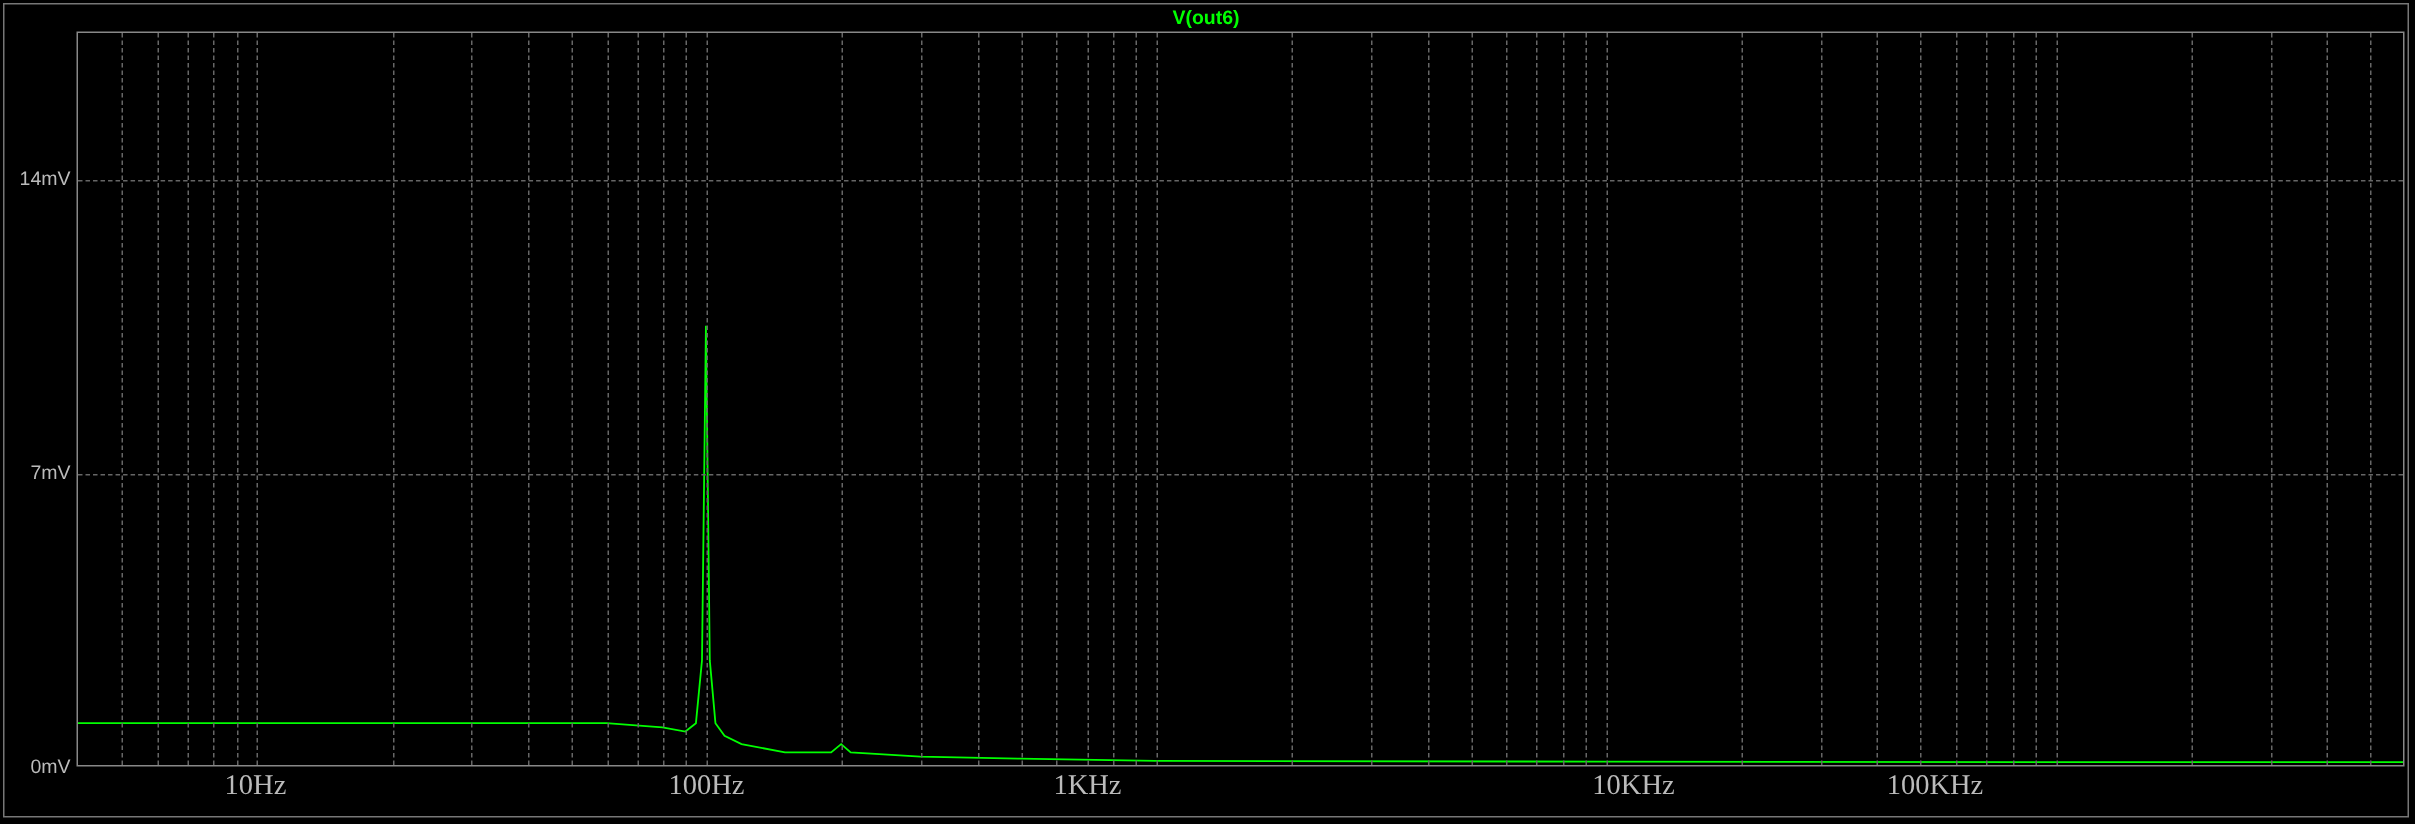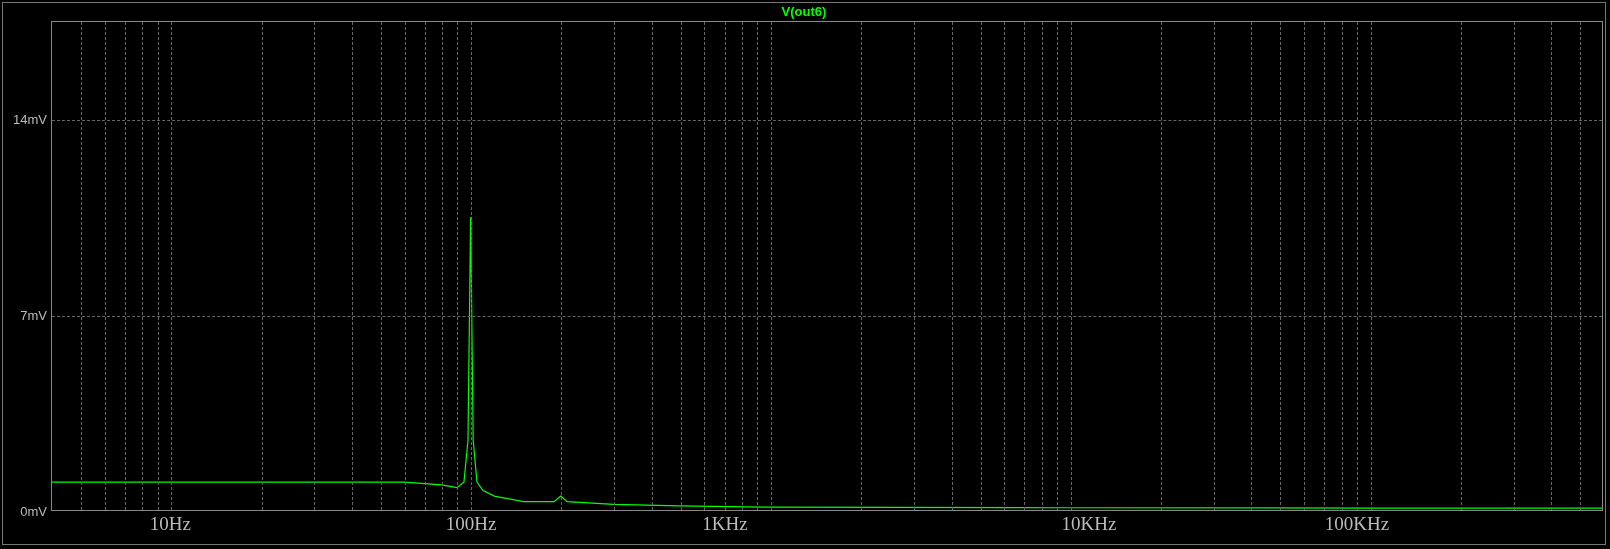--- a/index.html
+++ b/index.html
@@ -134,17 +134,17 @@
         <div class="grid-line-v" style="left: 1018.84px;"></div>
         <div class="grid-line-v" style="left: 1318.68px;"></div>
         <div class="grid-line-h" style="top: 294px;"></div>
         <div class="grid-line-h" style="top: 98px;"></div>
       </div>
   </div>
 <div class="x-tick-label" style="left: 167.318px; top: 510px;">10Hz</div>
     <div class="x-tick-label" style="left: 468px; top: 510px;">100Hz</div>
     <div class="x-tick-label" style="left: 722px; top: 510px;">1KHz</div>
     <div class="x-tick-label" style="left: 1086px; top: 510px;">10KHz</div>
-    <div class="x-tick-label" style="left: 1354px; top: 510px;">100KHz</div>
+    <div class="x-tick-label" style="left: 1287px; top: 510px;">100KHz</div>
     <div class="y-tick-label" style="right: 1558px; top: 508px;">0mV</div>
     <div class="y-tick-label" style="right: 1558px; top: 312px;">7mV</div>
     <div class="y-tick-label" style="right: 1558px; top: 116px;">14mV</div>
   </div>
 
 </body></html>

